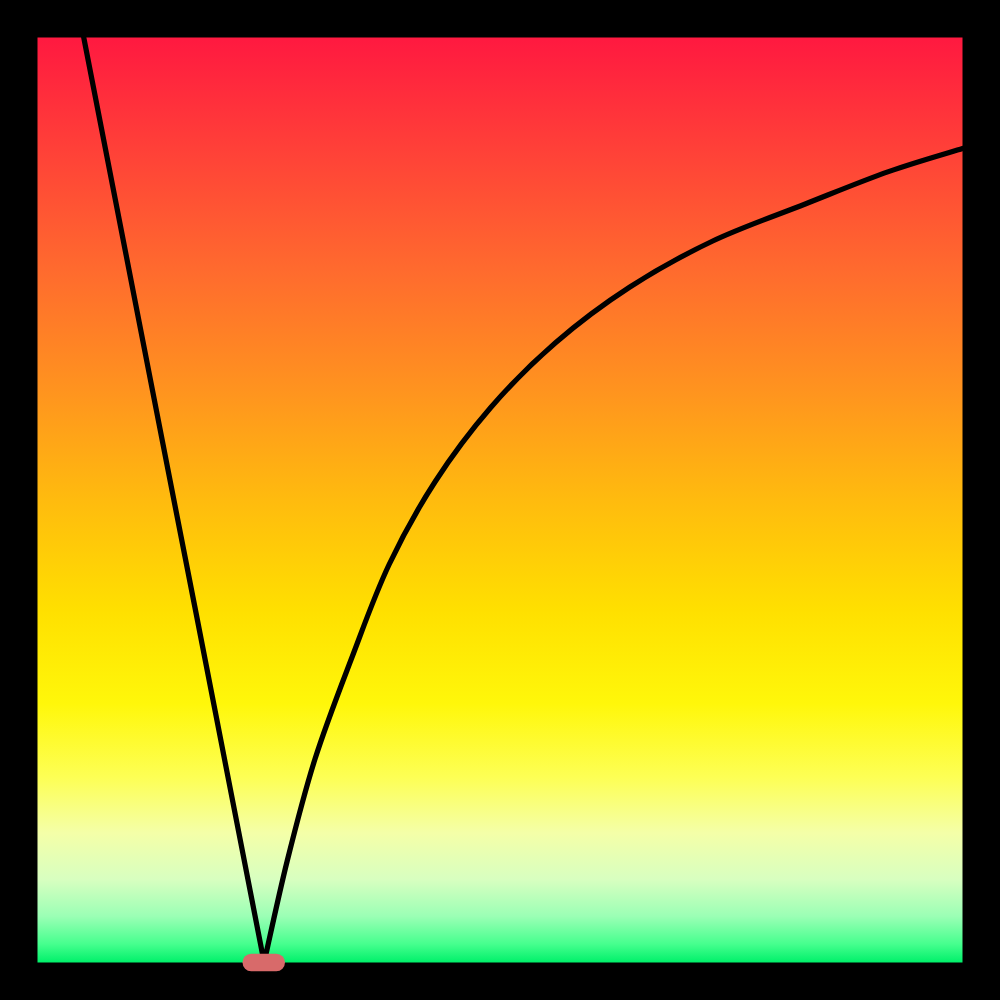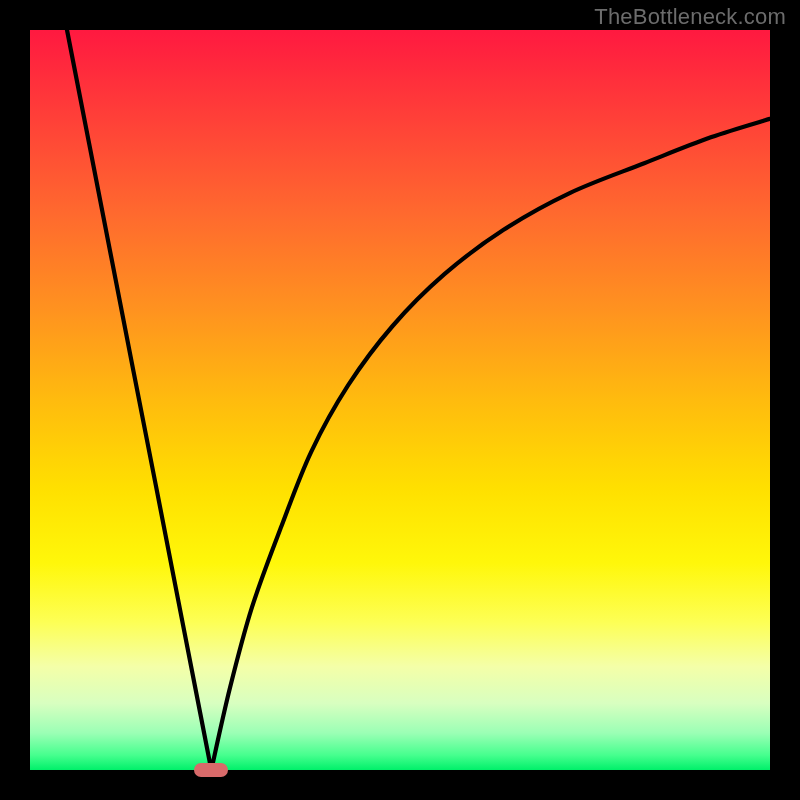--- a/index.html
+++ b/index.html
@@ -72,14 +72,13 @@
 <div class="frame">
 
   <div class="plot-bg"></div>
 
   <svg class="curve" viewBox="0 0 740 740" preserveAspectRatio="none">
     <path d="M 37 0 L 59.2 113.96000000000004 L 81.4 227.91999999999996 L 103.60000000000001 341.88000000000005 L 125.80000000000001 455.09999999999997 L 148 569.06 L 170.20000000000002 683.02 L 181.29999999999998 740 C 184.38333333333333 726.4333333333334, 193.01666666666668 685.7333333333333, 199.8 658.6 C 206.58333333333334 631.4666666666667, 213.36666666666667 604.3333333333334, 222 577.2 C 230.63333333333333 550.0666666666667, 241.73333333333335 521.6999999999999, 251.60000000000002 495.79999999999995 C 261.4666666666667 469.9, 270.1 445.23333333333335, 281.2 421.8 C 292.29999999999995 398.3666666666667, 304.6333333333333 376.16666666666663, 318.2 355.2 C 331.76666666666665 334.23333333333335, 346.5666666666666 314.5, 362.59999999999997 296 C 378.6333333333333 277.5, 395.90000000000003 260.2333333333333, 414.40000000000003 244.2 C 432.90000000000003 228.16666666666666, 452.6333333333334 213.36666666666673, 473.6 199.80000000000007 C 494.56666666666666 186.2333333333334, 516.7666666666667 173.89999999999995, 540.1999999999999 162.79999999999995 C 563.6333333333332 151.69999999999996, 590.7666666666665 142.45000000000002, 614.1999999999999 133.20000000000005 C 637.6333333333333 123.95000000000006, 659.8333333333334 114.70000000000009, 680.8000000000001 107.30000000000007 C 701.7666666666668 99.90000000000005, 730.1333333333333 91.88333333333331, 740 88.79999999999995" fill="none" stroke="#000000" stroke-width="4.2" stroke-linecap="round" stroke-linejoin="round"></path>
   </svg>
 
   <div class="marker" style="left: 211.3px; top: 770px; background: rgb(216, 106, 106);"></div>
 
-  <div class="watermark">TheBottleneck.com</div>
 </div>
 
 </body></html>

